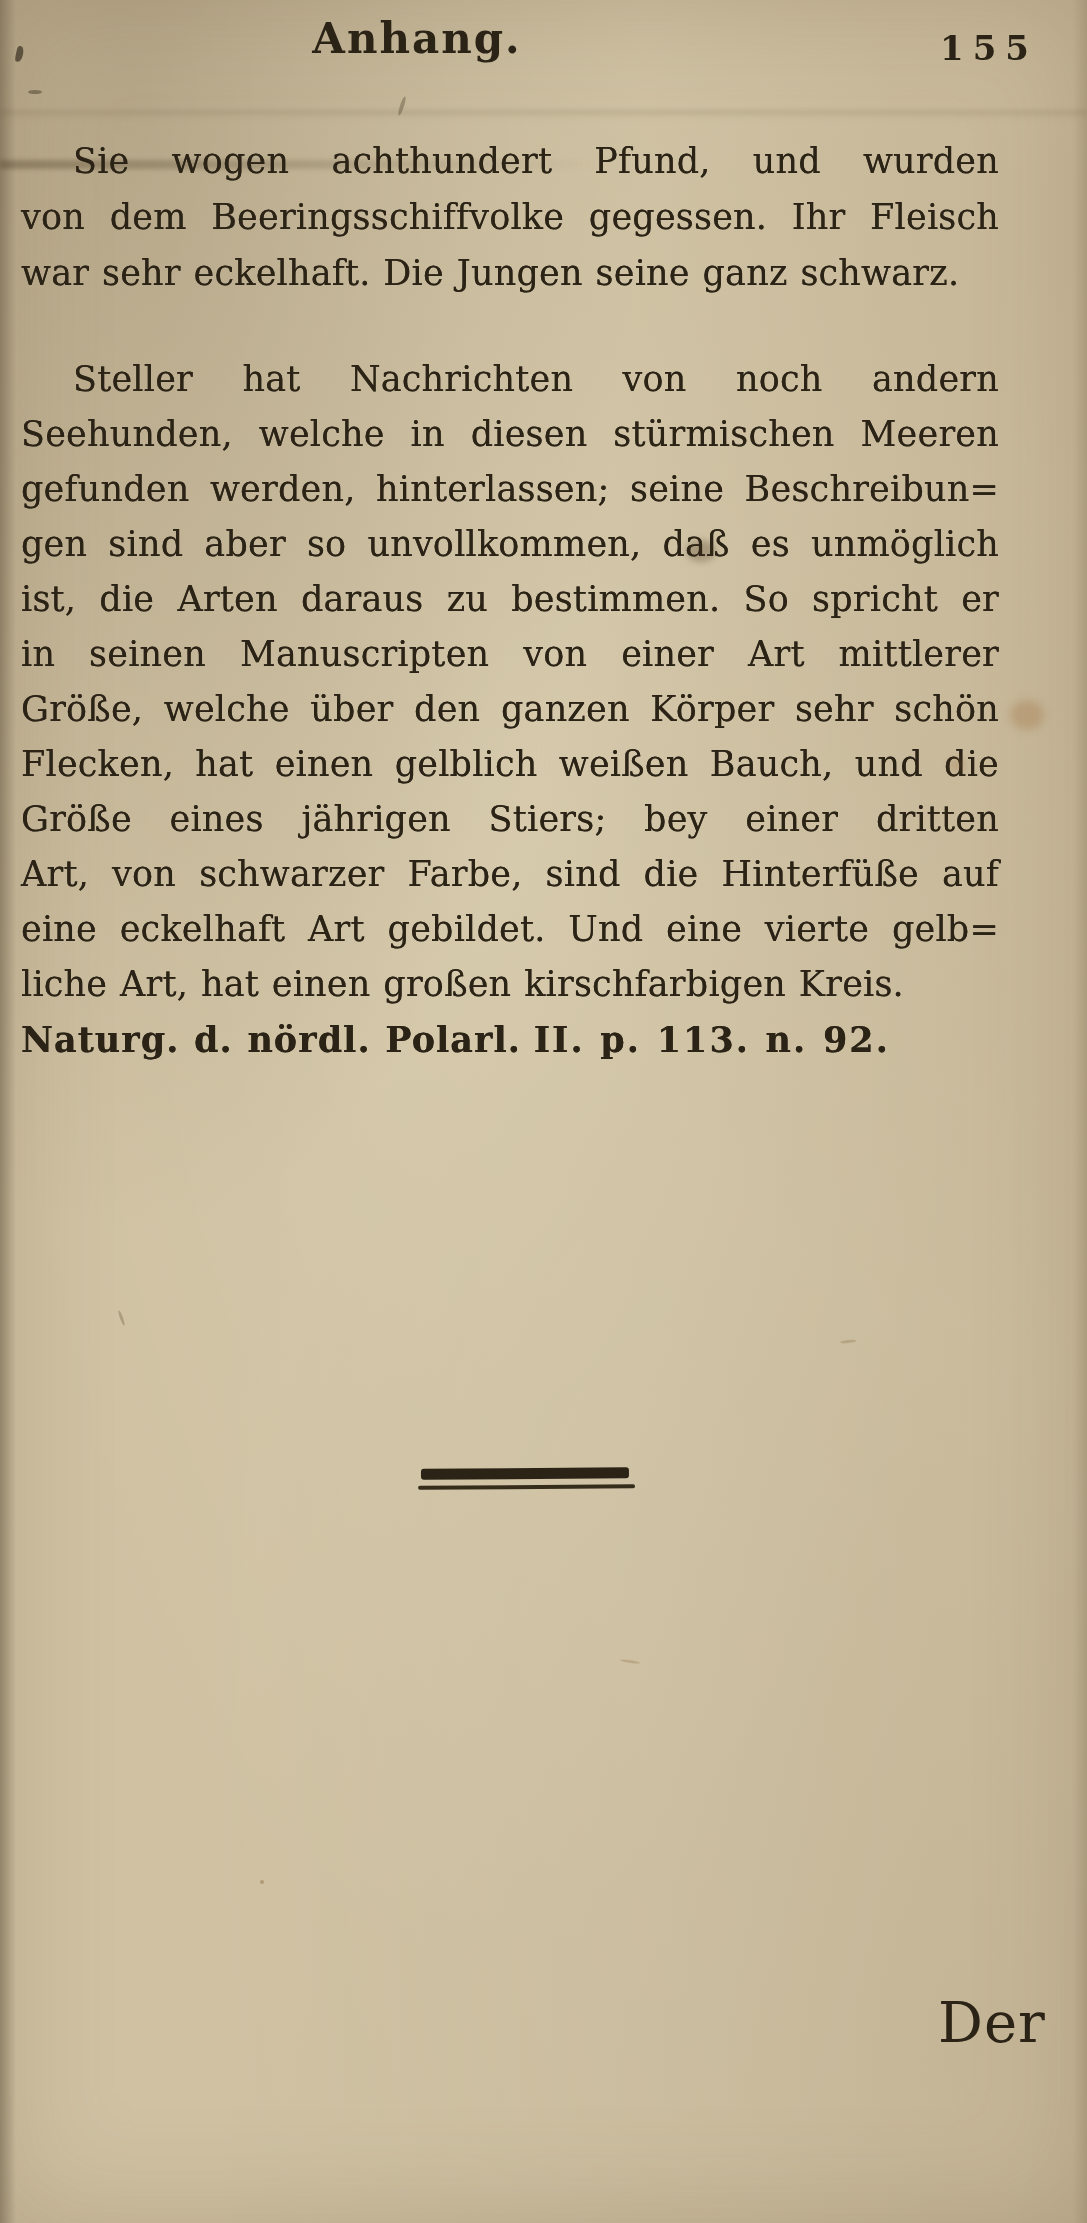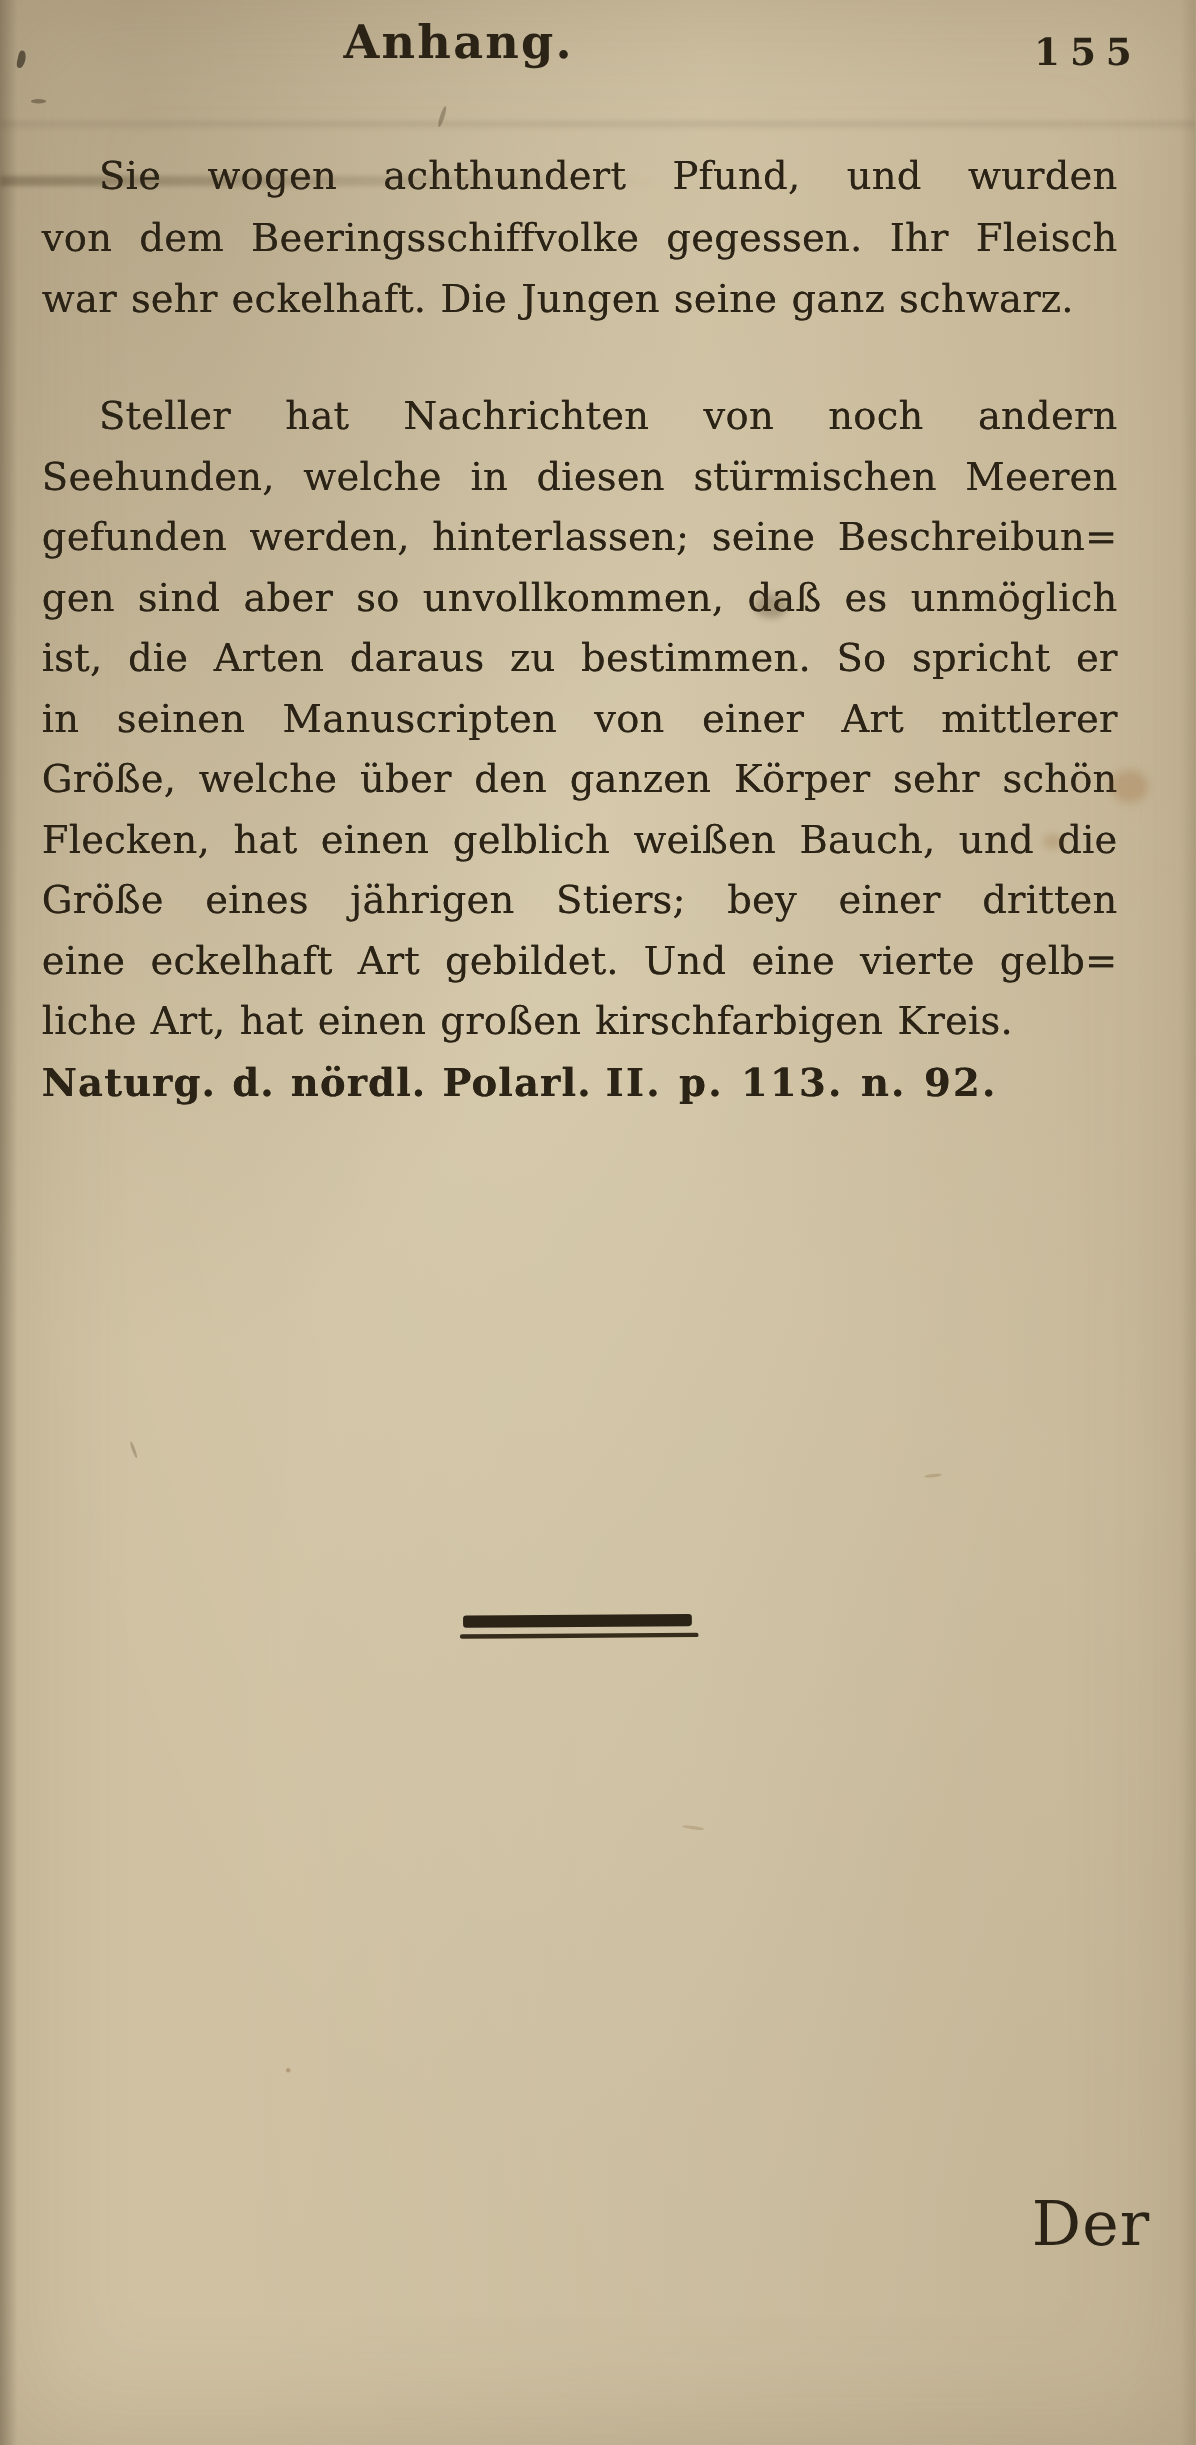--- a/index.html
+++ b/index.html
@@ -22,21 +22,21 @@
     box-shadow: inset 0 0 110px rgba(118,98,68,0.28);
   }
   .header-title{
     position:absolute; left:417px; top:14px; transform:translateX(-50%);
     font-size:42px; font-weight:bold; letter-spacing:2px; white-space:nowrap;
   }
   .page-number{
     position:absolute; left:940px; top:28px;
     font-size:34px; font-weight:bold; letter-spacing:9px; white-space:nowrap;
   }
-  .textblock{position:absolute; left:38px; width:978px;}
+  .textblock{position:absolute; left:21px; width:978px;}
   .para1{top:133px;}
   .para2{top:352px;}
   .line{
     font-size:35px; line-height:56px; height:56px;
     letter-spacing:0.2px; word-spacing:1.5px;
     text-align:justify; text-align-last:justify;
     white-space:nowrap; overflow:visible;
     text-shadow:0 0 0.6px rgba(43,35,22,0.8);
   }
   .para2 .line{line-height:55px;height:55px;}
@@ -89,20 +89,21 @@
   <div class="textblock para2">
     <div class="line indent">Steller hat Nachrichten von noch andern</div>
     <div class="line">Seehunden, welche in diesen stürmischen Meeren</div>
     <div class="line">gefunden werden, hinterlassen; seine Beschreibun=</div>
     <div class="line">gen sind aber so unvollkommen, daß es unmöglich</div>
     <div class="line">ist, die Arten daraus zu bestimmen. So spricht er</div>
     <div class="line">in seinen Manuscripten von einer Art mittlerer</div>
     <div class="line">Größe, welche über den ganzen Körper sehr schön</div>
     <div class="line">Flecken, hat einen gelblich weißen Bauch, und die</div>
     <div class="line">Größe eines jährigen Stiers; bey einer dritten</div>
+    <div class="line">Art, von schwarzer Farbe, sind die Hinterfüße auf</div>
     <div class="line">eine eckelhaft Art gebildet. Und eine vierte gelb=</div>
     <div class="line last">liche Art, hat einen großen kirschfarbigen Kreis.</div>
     <div class="line cite">
       <span class="cite-src">Naturg. d. nördl. Polarl.</span>
       <span class="cite-loc">II. p. 113. n. 92.</span>
     </div>
   </div>
 
   <div class="rule">
     <div class="bar"></div>

